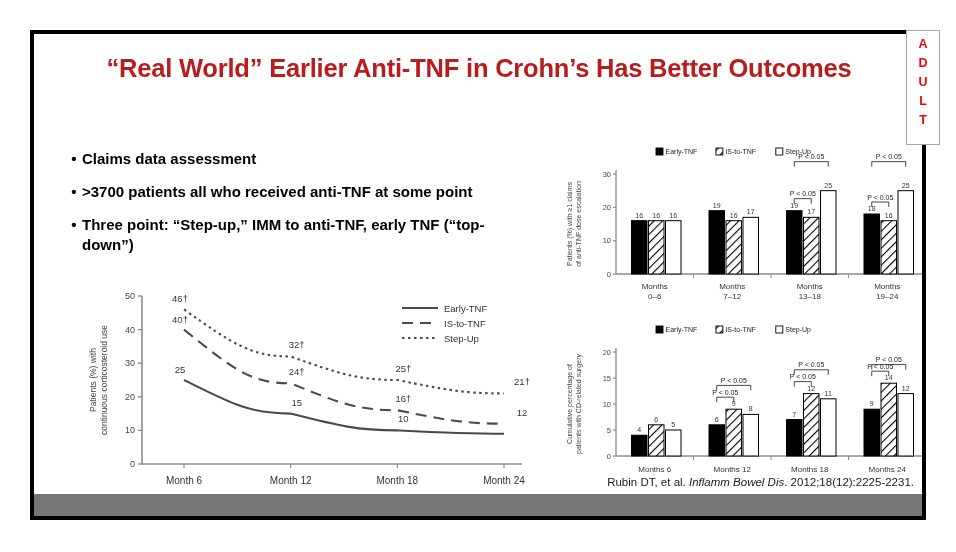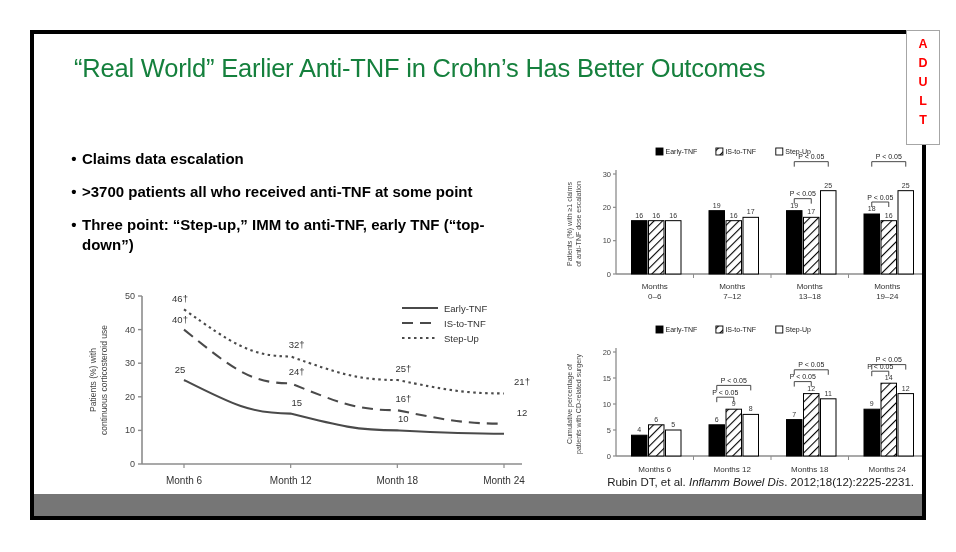--- a/index.html
+++ b/index.html
@@ -31,23 +31,24 @@
     inset: 0;
     overflow: hidden;
   }
 
   
   #slide-title {
     position: absolute;
     left: 40px;
     top: 18px;
     width: 810px;
-    color: #15803d;
+    text-align: center;
+    color: #b91c1c;
     font-size: 25.5px;
-    font-weight: normal;
+    font-weight: bold;
     line-height: 1.28;
     letter-spacing: -0.2px;
   }
 
   
   #bullet-list {
     position: absolute;
     left: 32px;
     top: 115px;
     width: 432px;
@@ -127,21 +128,21 @@
 <body>
 
 <div id="slide-frame">
   <div id="slide-canvas">
 
     <div id="slide-title">“Real World” Earlier Anti-TNF in Crohn’s Has Better Outcomes</div>
 
     <div id="bullet-list">
       <div class="bullet-item">
         <span class="bullet-dot">•</span>
-        <span class="bullet-text">Claims data escalation</span>
+        <span class="bullet-text">Claims data assessment</span>
       </div>
       <div class="bullet-item">
         <span class="bullet-dot">•</span>
         <span class="bullet-text">&gt;3700 patients all who received anti-TNF at some point</span>
       </div>
       <div class="bullet-item">
         <span class="bullet-dot">•</span>
         <span class="bullet-text">Three point: “Step-up,” IMM to anti-TNF, early TNF (“top-down”)</span>
       </div>
     </div>

